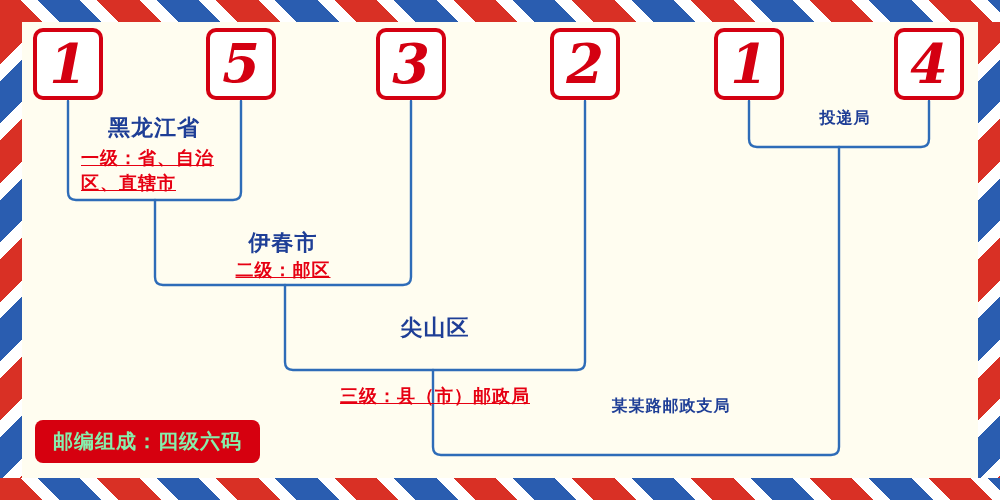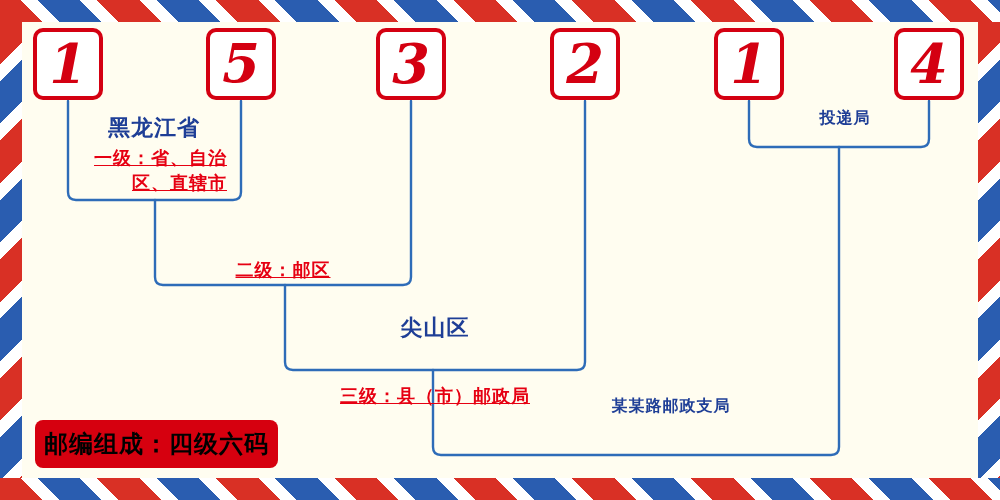--- a/index.html
+++ b/index.html
@@ -32,30 +32,30 @@
     font-family:"DejaVu Serif", serif; font-style:italic; font-weight:bold;
     font-size:54px; color:#d40011; z-index:3;
   }
   .db1 { left:33px; }  .db2 { left:206px; } .db3 { left:376px; }
   .db4 { left:550px; } .db5 { left:714px; } .db6 { left:894px; }
 
   
   .connectors { position:absolute; left:0; top:0; z-index:1; }
 
   
-  .lbl { position:absolute; transform:translateX(-50%); text-align:right; white-space:nowrap; z-index:2; }
+  .lbl { position:absolute; transform:translateX(-50%); text-align:left; white-space:nowrap; z-index:2; }
   .place { color:#1e3e96; font-weight:bold; font-size:22px; letter-spacing:1px; }
   .desc  { color:#e60012; font-weight:bold; font-size:18px; letter-spacing:1px;text-decoration:underline; }
   .wrap  { white-space:normal; width:146px; line-height:25px; }
   .small-place { font-size:16px; }
 
   .badge {
     position:absolute; left:35px; top:420px; z-index:3;
-    background:#d6000f; color:#000000; font-weight:bold; font-size:24px;
-    letter-spacing:1px; padding:8px 9px; border-radius:8px;
+    background:#d6000f; color:#86efac; font-weight:bold; font-size:20px;
+    letter-spacing:1px; padding:8px 18px; border-radius:8px;
   }
 </style>
 </head>
 <body>
 
 <div class="canvas">
 
   <div class="stripe-h stripe-top"></div>
   <div class="stripe-h stripe-bottom"></div>
   <div class="stripe-v stripe-left"></div>
@@ -79,20 +79,21 @@
   <div class="digit-box db1">1</div>
   <div class="digit-box db2">5</div>
   <div class="digit-box db3">3</div>
   <div class="digit-box db4">2</div>
   <div class="digit-box db5">1</div>
   <div class="digit-box db6">4</div>
 
   <div class="lbl place" style="left:154px; top:113px;">黑龙江省</div>
   <div class="lbl desc wrap" style="left:154px; top:145px;">一级：省、自治区、直辖市</div>
 
+  <div class="lbl place" style="left:283px; top:228px;">伊春市</div>
   <div class="lbl desc" style="left:283px; top:258px;">二级：邮区</div>
 
   <div class="lbl place" style="left:435px; top:313px;font-family:Liberation Mono, monospace;">尖山区</div>
   <div class="lbl desc" style="left:435px; top:343px;margin-top:41px;">三级：县（市）邮政局</div>
 
   <div class="lbl place small-place" style="left:845px; top:108px;">投递局</div>
 
   <div class="lbl place small-place" style="left:671px; top:396px;">某某路邮政支局</div>
 
   <div class="badge">邮编组成：四级六码</div>

